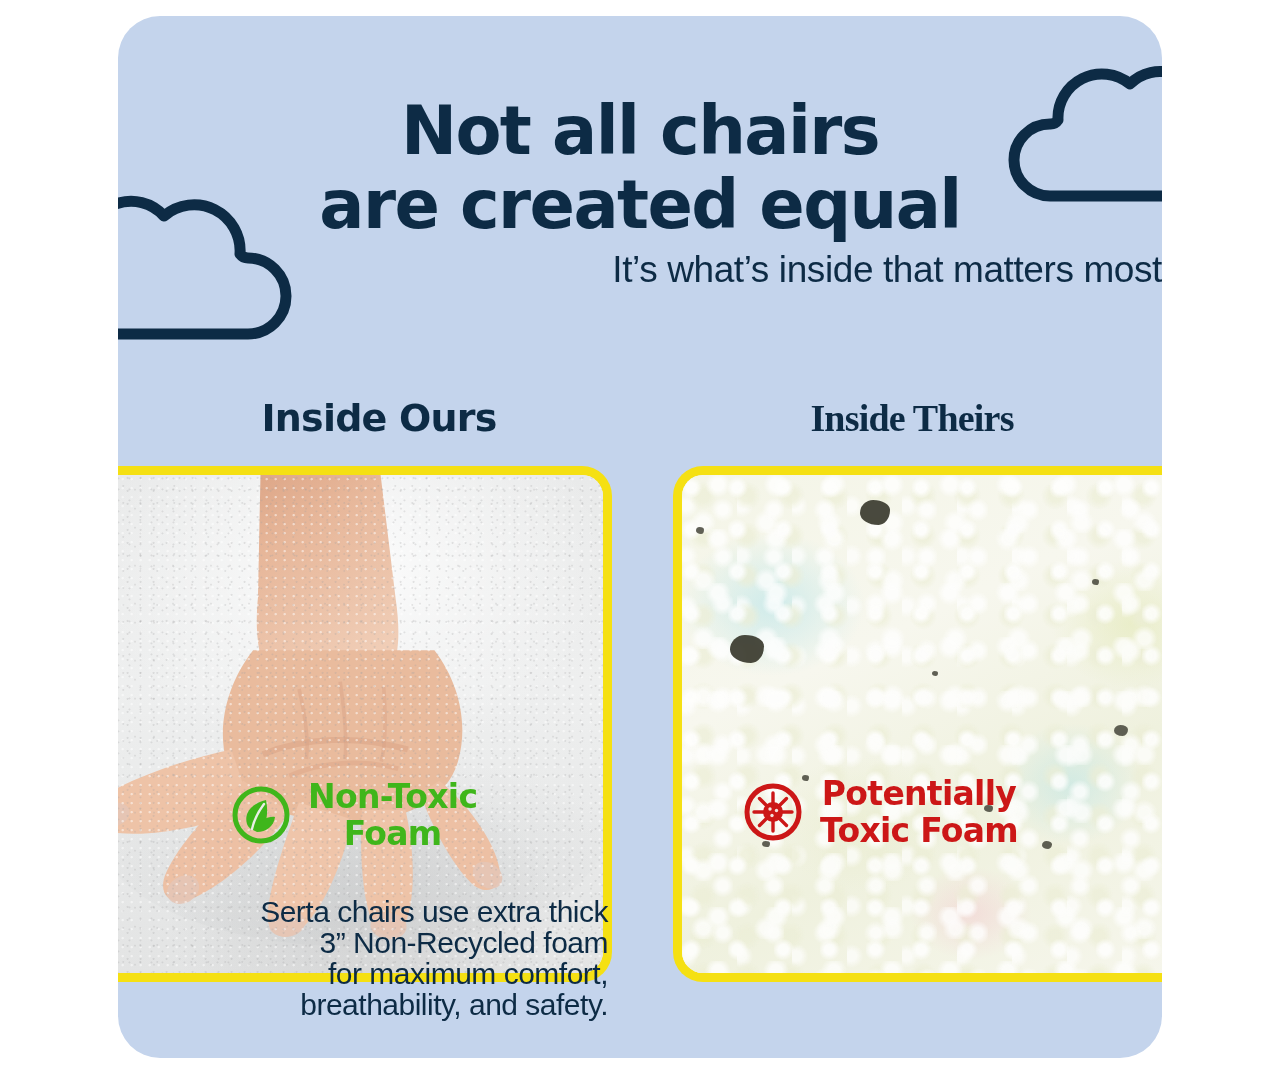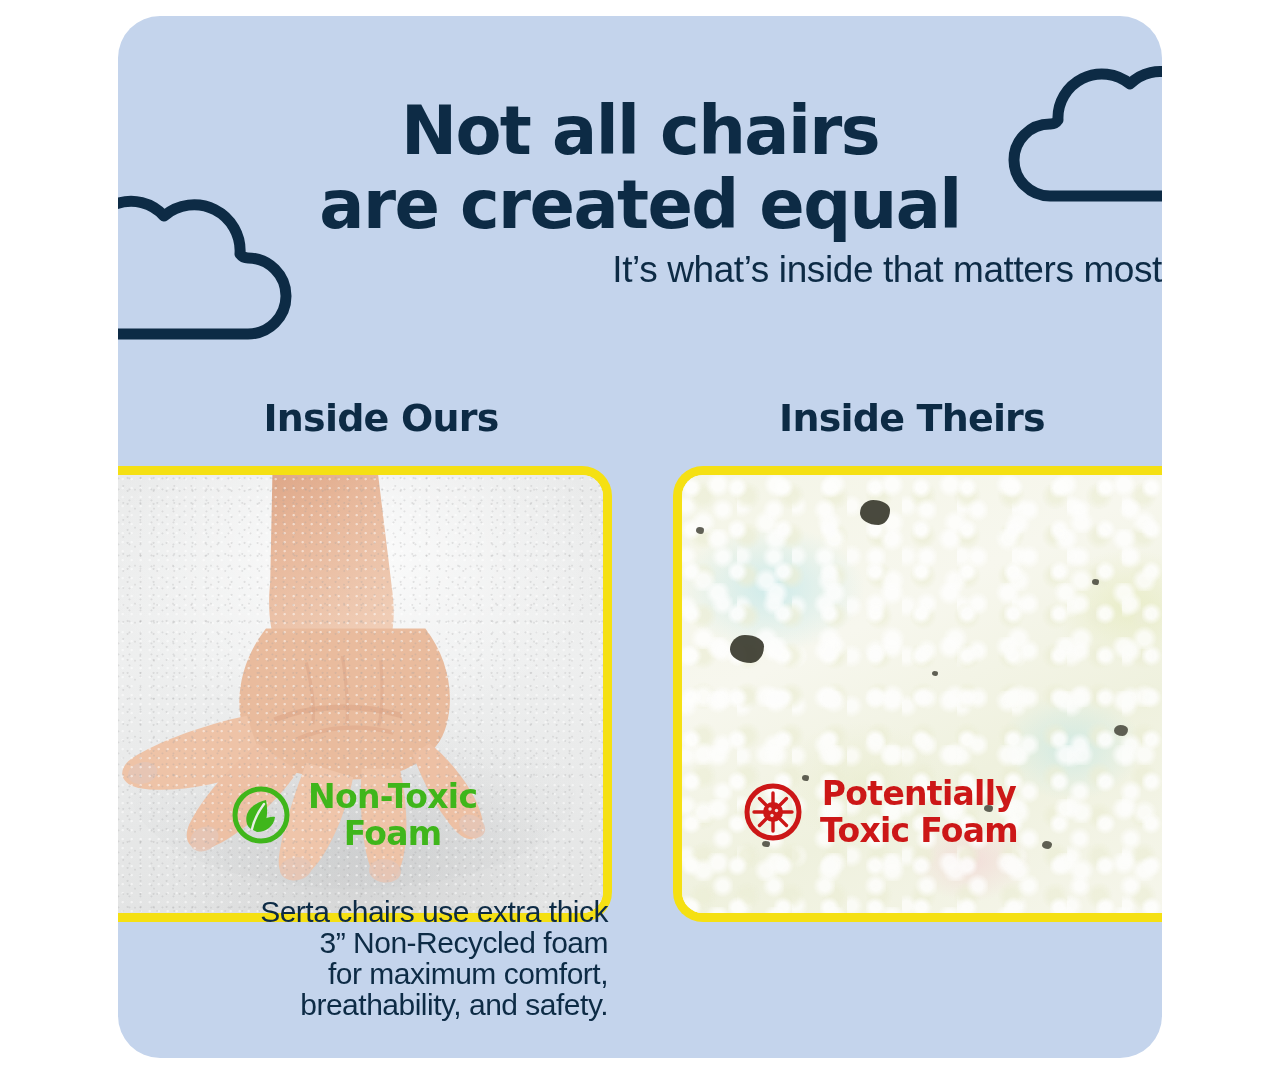--- a/index.html
+++ b/index.html
@@ -76,28 +76,28 @@
   .column-title {
     position: absolute;
     top: 380px;
     color: #0d2b45;
     font-family: "DejaVu Sans", sans-serif;
     font-weight: bold;
     font-size: 38px;
     letter-spacing: -0.8px;
     text-align: center;
   }
-  #column-title-ours  { left: 16px;   width: 494px; }
-  #column-title-theirs{ left: 544px; width: 500px; }
+  #column-title-ours  { left: 0px;   width: 494px; padding-left: 14px; }
+  #column-title-theirs{ left: 544px; width: 500px; font-family: Liberation Serif, serif; }
 
   
   .photo-panel {
     position: absolute;
     top: 450px;
-    height: 456px;
+    height: 516px;
     border: 9px solid #f5e013;
     box-sizing: border-box;
     overflow: hidden;
     background: #eceff0;
   }
   #panel-ours {
     left: -18px;
     width: 512px;
     border-left: none;
     border-radius: 0 30px 30px 0;

